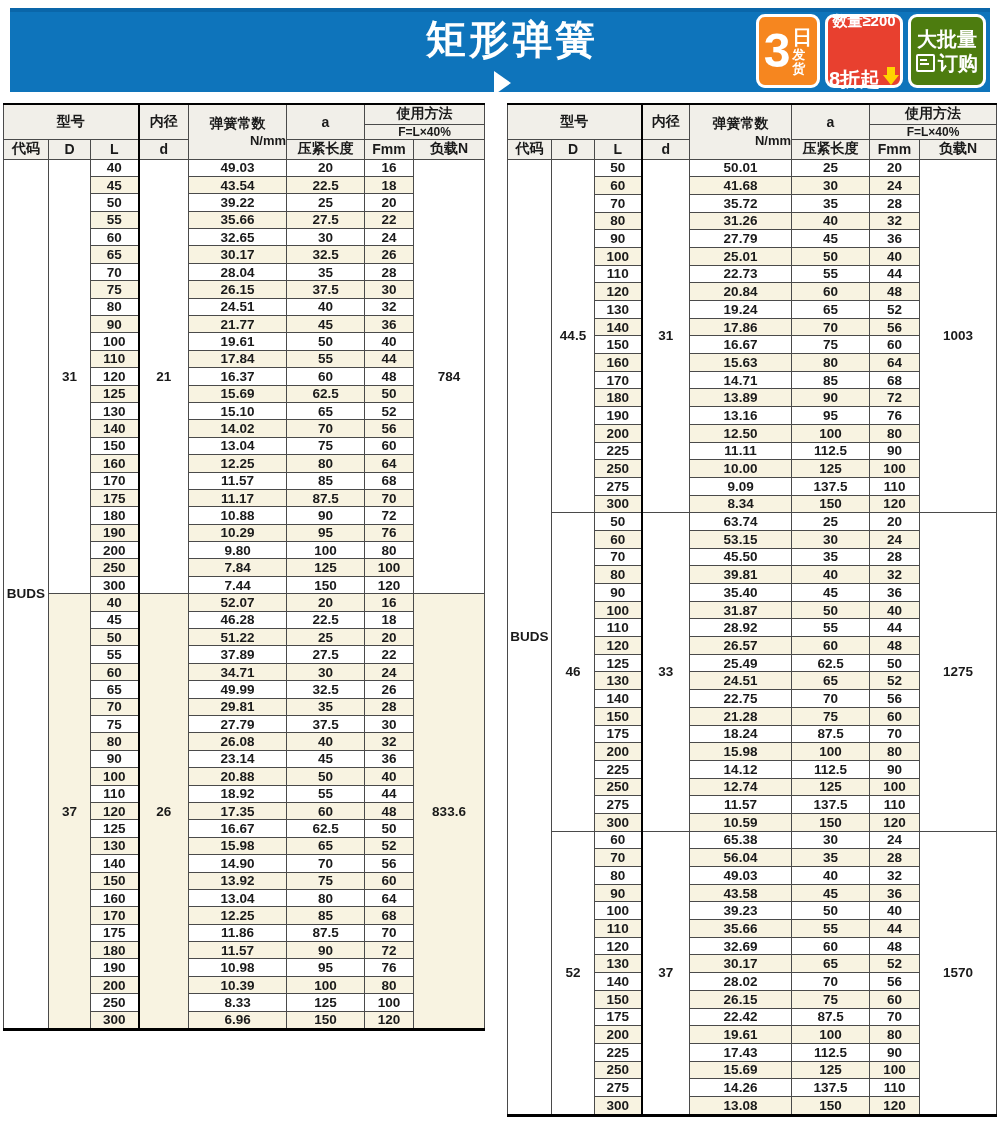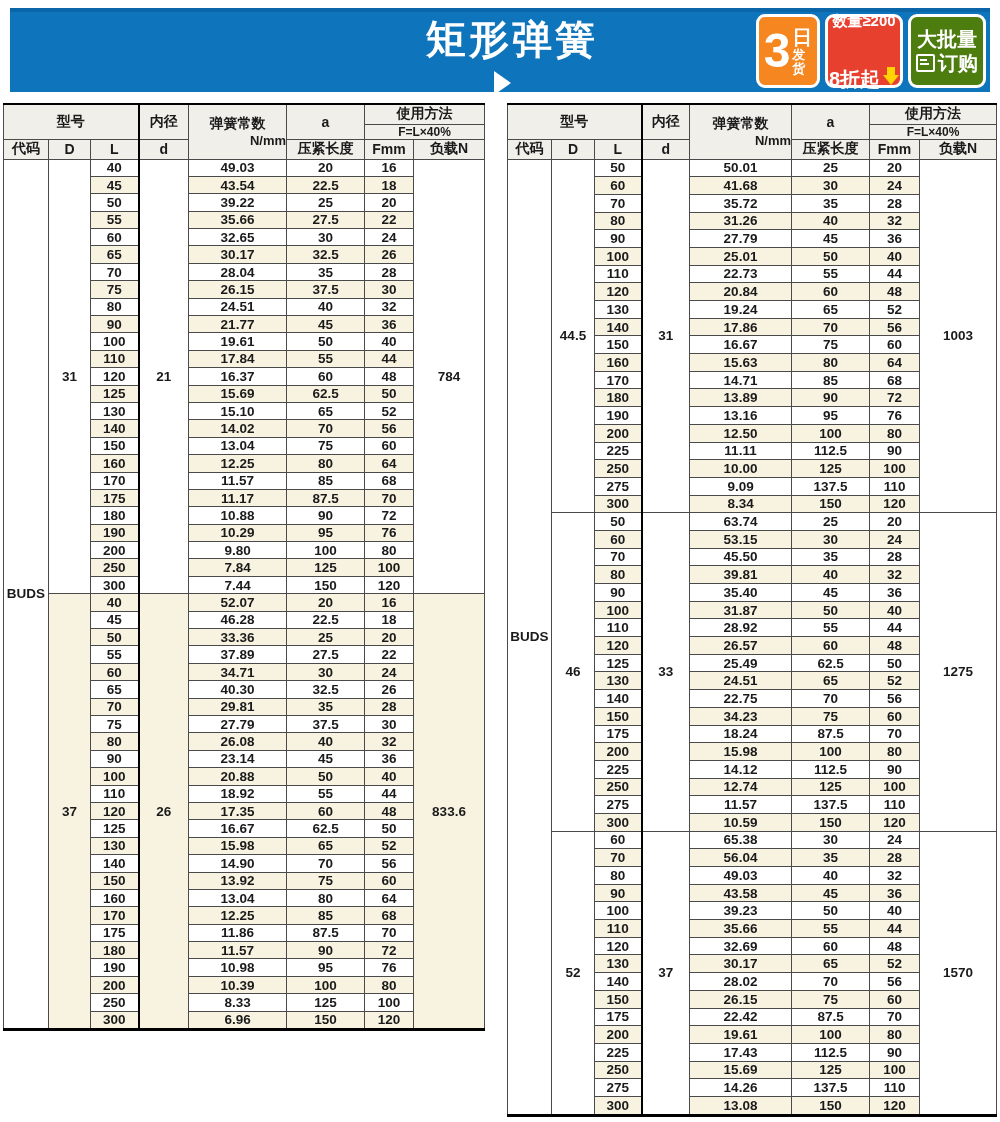--- a/index.html
+++ b/index.html
@@ -301,39 +301,39 @@
           <td rowspan="25">833.6</td>
         </tr>
         <tr>
           <td class="blue thick-r">45</td>
           <td>46.28</td>
           <td>22.5</td>
           <td>18</td>
         </tr>
         <tr>
           <td class="blue thick-r">50</td>
-          <td>33.36</td>
+          <td>51.22</td>
           <td>25</td>
           <td>20</td>
         </tr>
         <tr>
           <td class="blue thick-r">55</td>
           <td>37.89</td>
           <td>27.5</td>
           <td>22</td>
         </tr>
         <tr>
           <td class="blue thick-r">60</td>
           <td>34.71</td>
           <td>30</td>
           <td>24</td>
         </tr>
         <tr>
           <td class="blue thick-r">65</td>
-          <td>40.30</td>
+          <td>49.99</td>
           <td>32.5</td>
           <td>26</td>
         </tr>
         <tr>
           <td class="blue thick-r">70</td>
           <td>29.81</td>
           <td>35</td>
           <td>28</td>
         </tr>
         <tr>
@@ -671,21 +671,21 @@
           <td>52</td>
         </tr>
         <tr>
           <td class="blue thick-r">140</td>
           <td>22.75</td>
           <td>70</td>
           <td>56</td>
         </tr>
         <tr>
           <td class="blue thick-r">150</td>
-          <td>34.23</td>
+          <td>21.28</td>
           <td>75</td>
           <td>60</td>
         </tr>
         <tr>
           <td class="blue thick-r">175</td>
           <td>18.24</td>
           <td>87.5</td>
           <td>70</td>
         </tr>
         <tr>

